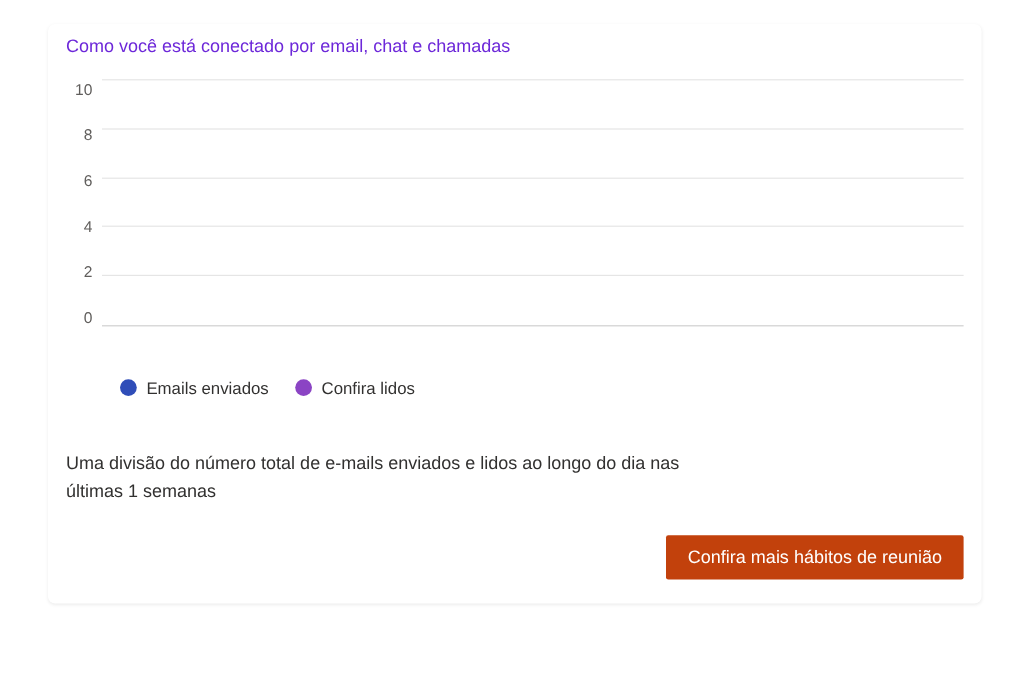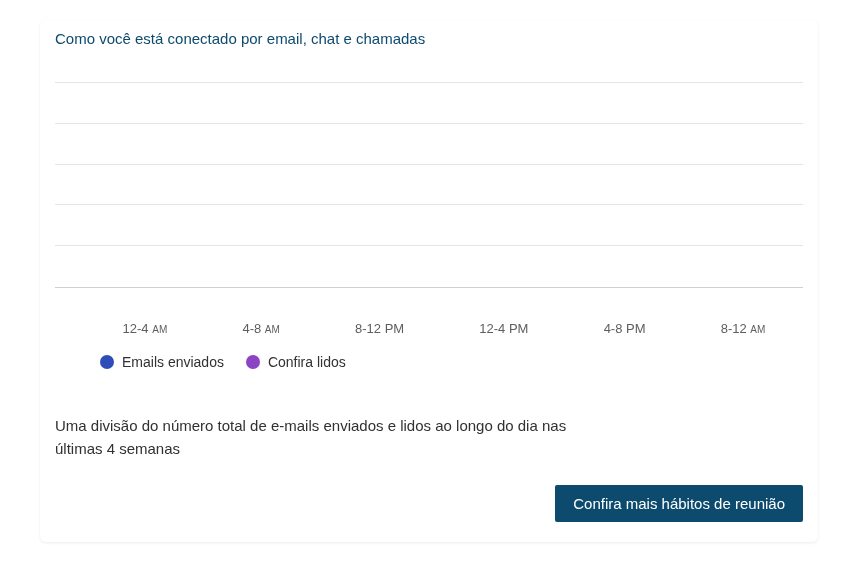--- a/index.html
+++ b/index.html
@@ -15,22 +15,22 @@
       height: 562px;
     }
     .card {
       background: #fff;
       border-radius: 6px;
       padding: 10px 15px 20px 15px;
       box-shadow: 0 1px 3px rgba(0,0,0,0.08);
     }
     .title {
       font-size: 15px;
-      color: #0c4a6e;
-      margin-bottom: 36px;
+      color: #6d28d9;
+      margin-bottom: 20px;
       font-weight: 400;
     }
     .chart-area {
       position: relative;
       display: flex;
       height: 230px;
     }
     .y-axis {
       display: flex;
       flex-direction: column;
@@ -119,37 +119,45 @@
       color: #323130;
       line-height: 1.5;
       max-width: 560px;
     }
     .footer {
       display: flex;
       justify-content: flex-end;
       margin-top: 25px;
     }
     .cta-button {
-      background: #0c4a6e;
+      background: #c2410c;
       color: #fff;
       border: none;
       padding: 10px 18px;
       font-size: 15px;
       border-radius: 2px;
       cursor: pointer;
       font-family: inherit;
     }
   </style>
 </head>
 <body>
 
 <div class="card">
   <div class="title">Como você está conectado por email, chat e chamadas</div>
 
   <div class="chart-area">
+    <div class="y-axis">
+      <span>10</span>
+      <span>8</span>
+      <span>6</span>
+      <span>4</span>
+      <span>2</span>
+      <span>0</span>
+    </div>
     <div class="plot">
       <div class="gridline" style="bottom:100%"></div>
       <div class="gridline" style="bottom:80%"></div>
       <div class="gridline" style="bottom:60%"></div>
       <div class="gridline" style="bottom:40%"></div>
       <div class="gridline" style="bottom:20%"></div>
       <div class="bars" id="bars">
           <div class="bar-group">
             <div class="segment color-sent" style="height: 17%;"></div>
             <div class="segment color-read" style="height: 9%;"></div>
@@ -174,40 +182,30 @@
             <div class="segment color-chats" style="height: 3%;"></div>
           </div>
           <div class="bar-group">
             <div class="segment color-sent" style="height: 17%;"></div>
             <div class="segment color-read" style="height: 17%;"></div>
           </div>
         </div>
     </div>
   </div>
 
-  <div class="x-axis">
-    <div class="x-labels" id="x-labels">
-        <div class="x-label"><span>12-4</span> <span class="ampm">AM</span></div>
-        <div class="x-label"><span>4-8</span> <span class="ampm">AM</span></div>
-        <div class="x-label"><span>8-12 PM</span></div>
-        <div class="x-label"><span>12-4 PM</span></div>
-        <div class="x-label"><span>4-8 PM</span></div>
-        <div class="x-label"><span>8-12</span> <span class="ampm">AM</span></div>
-      </div>
-  </div>
 
   <div class="legend">
     <div class="legend-item">
       <span class="legend-icon color-sent"></span>
       <span>Emails enviados</span>
     </div>
     <div class="legend-item">
       <span class="legend-icon color-read"></span>
       <span>Confira lidos</span>
     </div>
   </div>
 
-  <div class="description">Uma divisão do número total de e-mails enviados e lidos ao longo do dia nas últimas 4 semanas</div>
+  <div class="description">Uma divisão do número total de e-mails enviados e lidos ao longo do dia nas últimas 1 semanas</div>
 
   <div class="footer">
     <button class="cta-button">Confira mais hábitos de reunião</button>
   </div>
 </div>
 
 </body></html>

